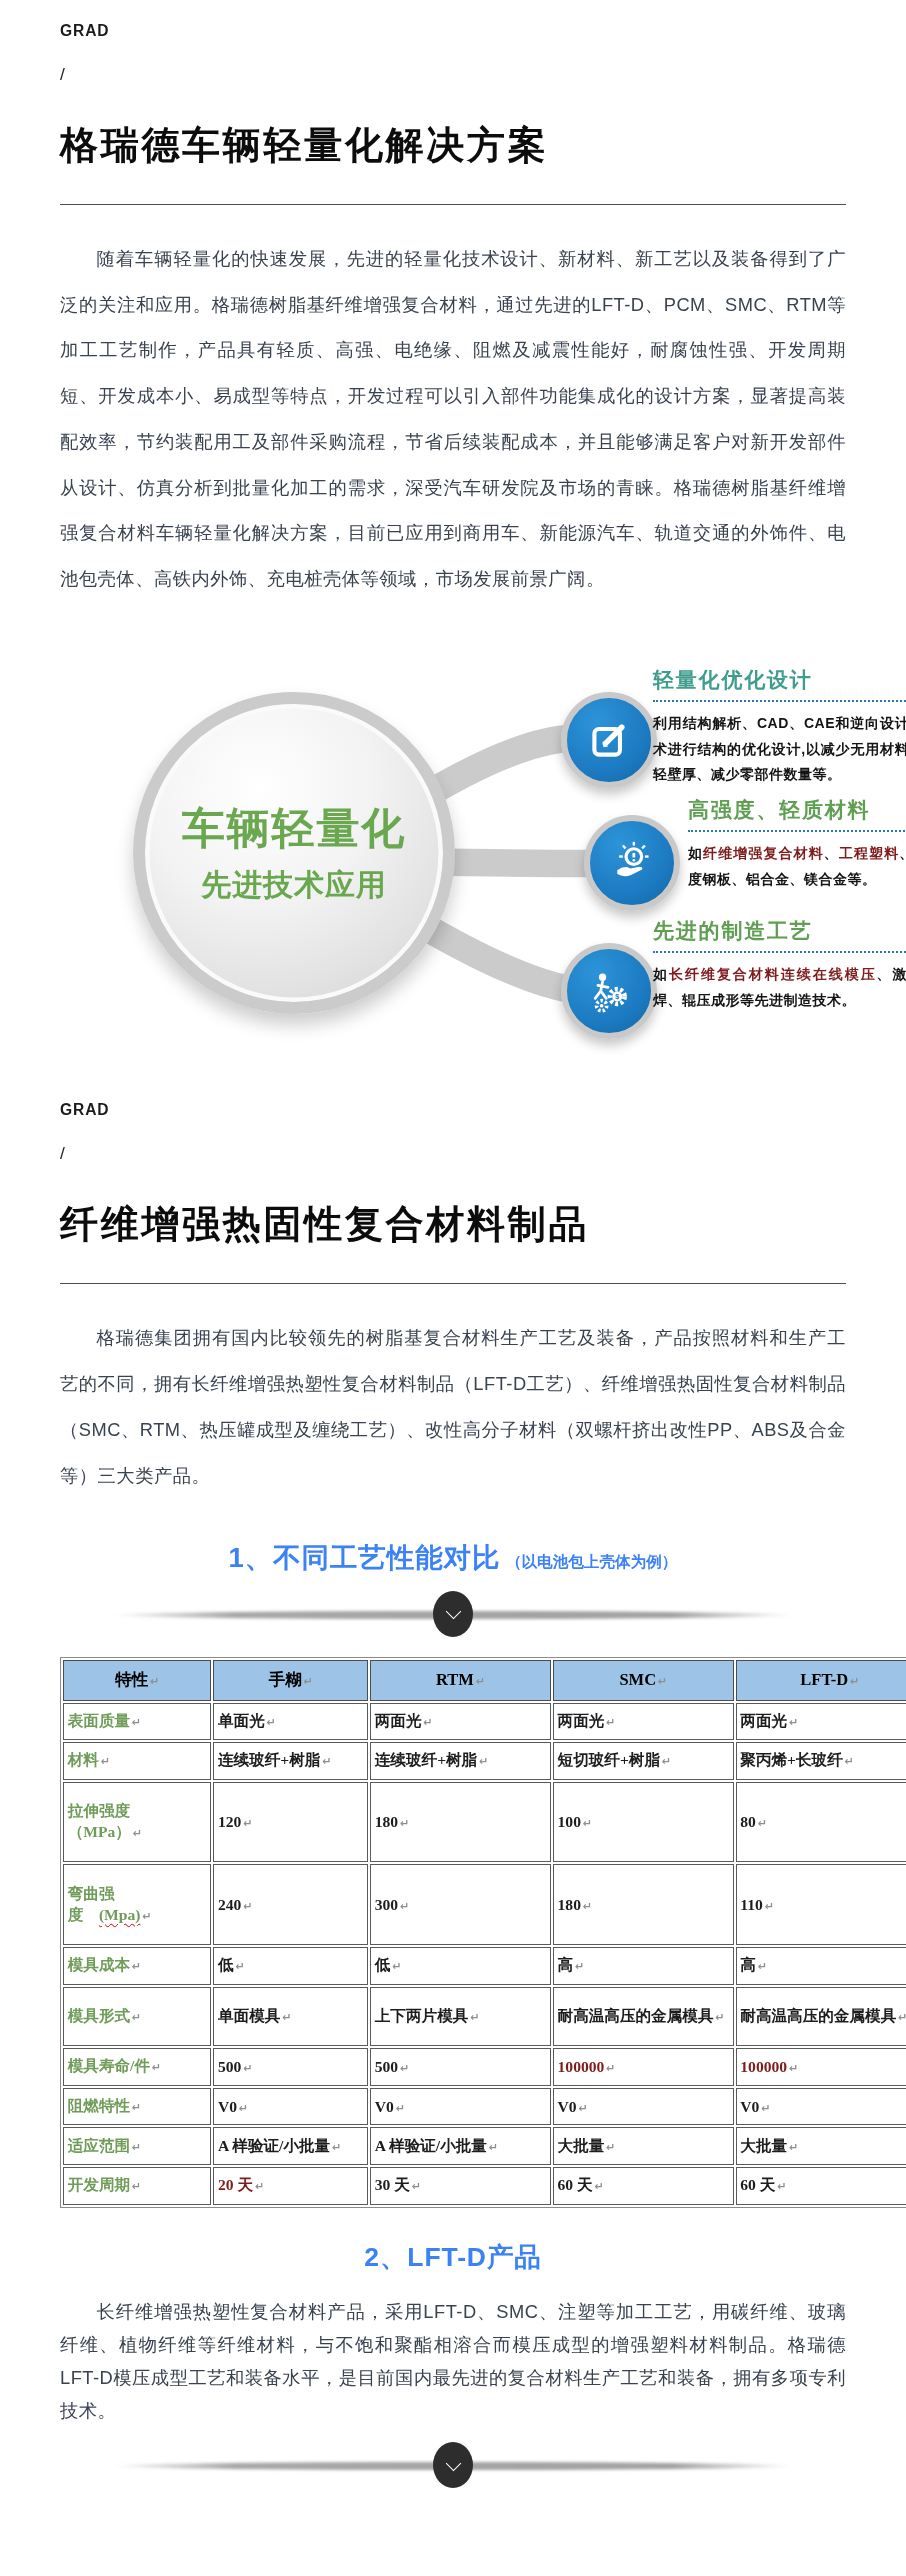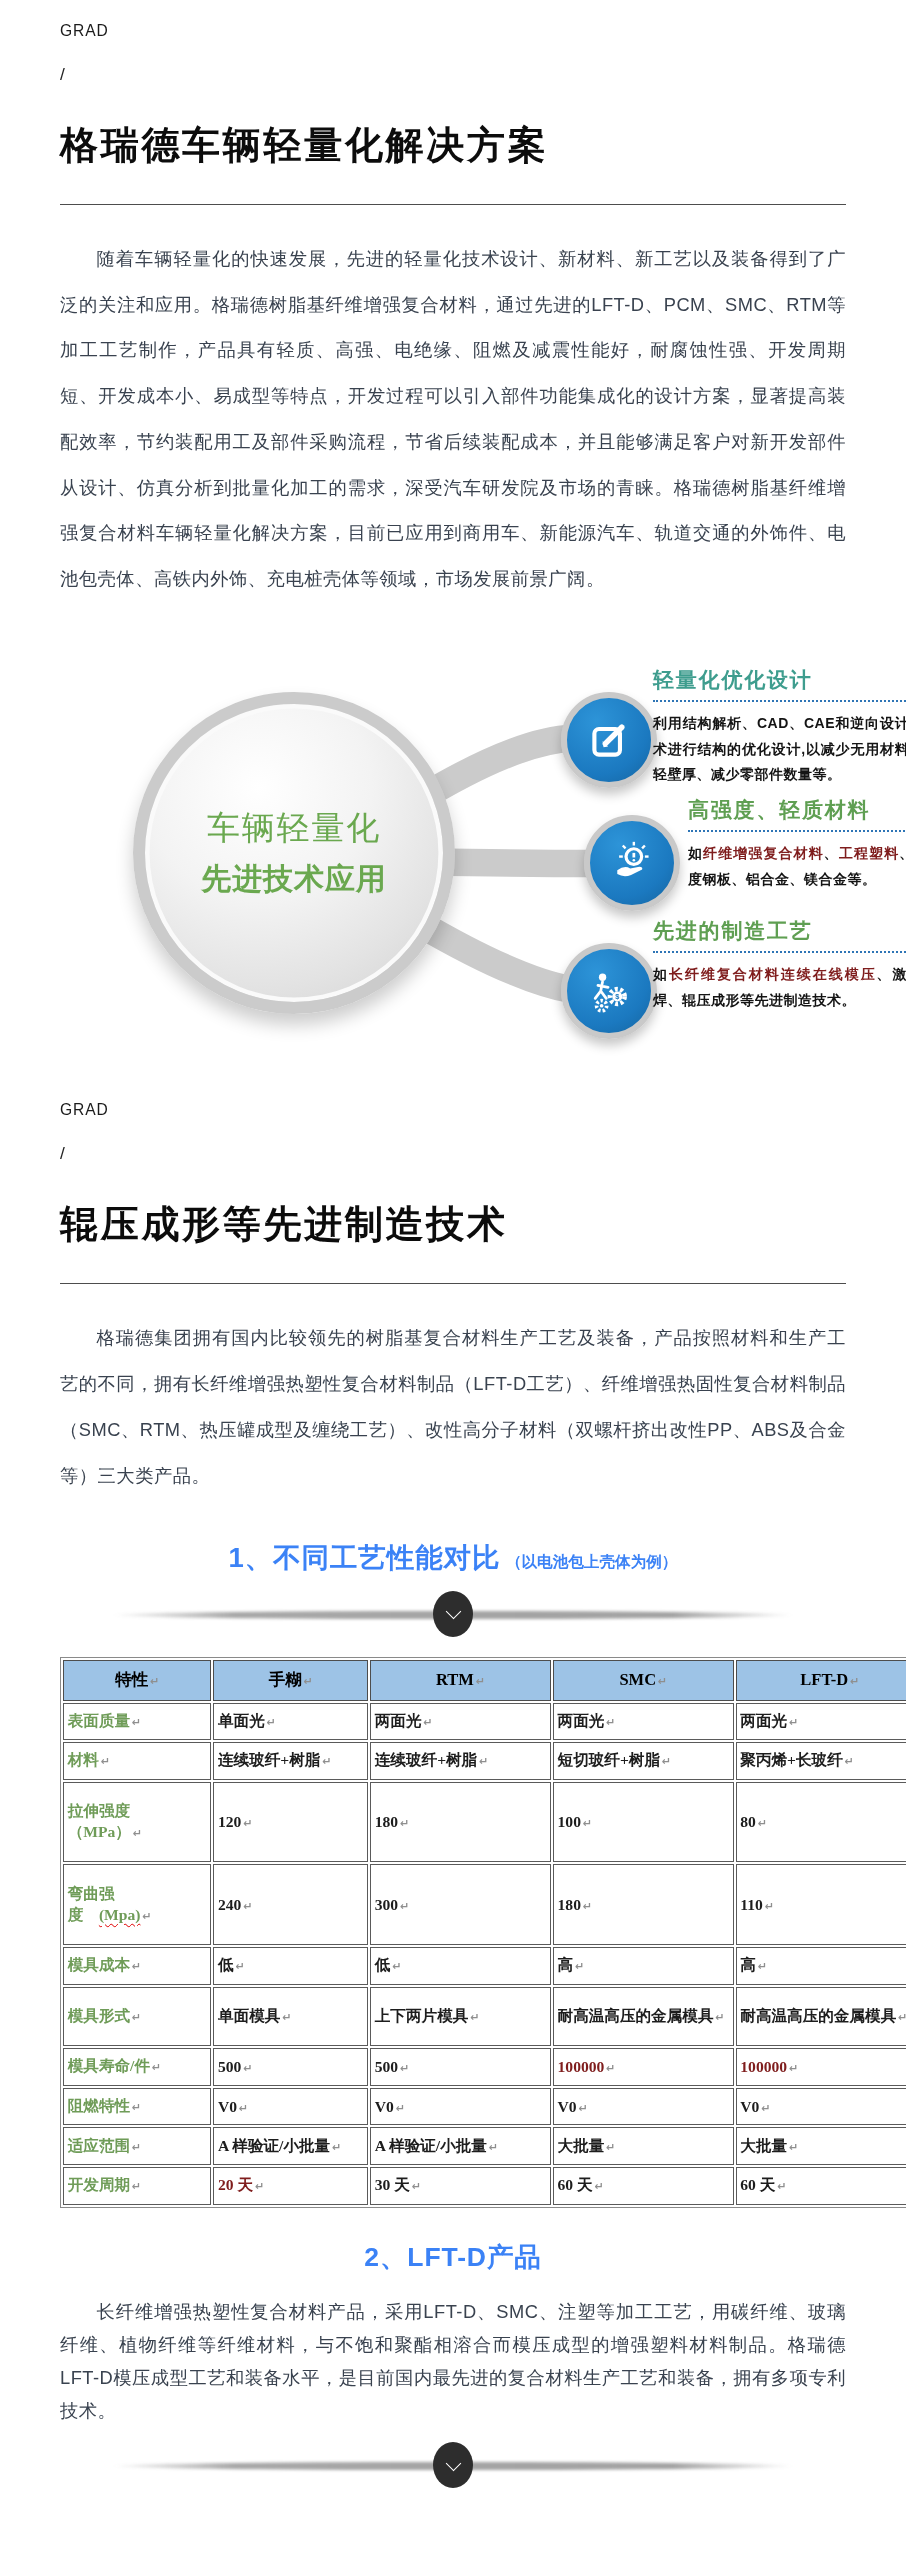--- a/index.html
+++ b/index.html
@@ -2,42 +2,42 @@
 <html lang="zh" style="font-size:14.6px"><head>
 <meta charset="utf-8">
 <style>
   html,body{margin:0;padding:0;}
   body{
     width:906px;height:2576px;overflow:hidden;position:relative;
     background:#ffffff;color:#111;
     font-family:"Liberation Sans", sans-serif;
   }
   .container{padding:0 60px;}
-  .brand{font-size:15.6px;font-weight:400;letter-spacing:0.9px;color:#1b1b1b;padding-top:22px;}
+  .brand{font-size:15.6px;font-weight:700;letter-spacing:0.9px;color:#1b1b1b;padding-top:22px;}
   .brand2{padding-top:27.5px;}
   .slash{font-size:17.4px;color:#222;margin-top:24px;}
   .sec-title{font-size:38px;font-weight:700;color:#0c0c0c;letter-spacing:2.7px;margin:35px 0 0 0;}
   .rule{border:none;border-top:1.8px solid #4d4d4d;margin:33px 0 0 0;}
   .body-text{
     font-size:18.3px;line-height:2.5;color:#39424f;text-align:justify;
     text-indent:2em;margin:31px 0 0 0;letter-spacing:0.5px;
   }
   .body-text.tight{line-height:1.82;margin-top:20px;}
 
   
   .diagram{position:relative;height:430px;margin-top:42px;}
   .arms{position:absolute;left:0;top:0;}
   .big-circle{
     position:absolute;left:73px;top:48px;width:298px;height:298px;border-radius:50%;
     border:12px solid #cbcbcb;
     background:radial-gradient(circle at 38% 28%, #ffffff 0%, #f3f3f3 40%, #e3e3e3 70%, #d0d0d0 100%);
     box-shadow:0 11px 18.3px rgba(0,0,0,0.20), inset 0 0 0 4.6px #fafafa;
     display:flex;flex-direction:column;align-items:center;justify-content:center;
   }
-  .big-circle .c1{font-size:33px;font-weight:400;color:#6aa84f;letter-spacing:1.8px;}
+  .big-circle .c1{font-size:43px;font-weight:700;color:#6aa84f;letter-spacing:1.8px;}
   .big-circle .c2{font-size:30px;font-weight:700;color:#6aa84f;letter-spacing:0.9px;margin-top:7.3px;}
   .icon-circle{
     position:absolute;width:84px;height:84px;border-radius:50%;
     border:6.4px solid #c9c9c9;
     background:radial-gradient(circle at 35% 28%, #2d94d8 0%, #1b79c0 65%, #15649f 100%);
     box-shadow:0 6.4px 11px rgba(0,0,0,0.22);
     display:flex;align-items:center;justify-content:center;
   }
   .ic-0{left:501px;top:48px;}
   .ic-1{left:524px;top:171px;}
@@ -166,21 +166,21 @@
         <div class="diag-item item-2">
           <div class="diag-title t2">先进的制造工艺</div>
           <div class="leader"></div>
           <div class="diag-desc"><span>如</span><span class="red">长纤维复合材料连续在线模压</span><span>、激光拼焊、辊压成形等先进制造技术。</span></div>
         </div>
       </div>
   </div>
 
   <div class="brand brand2">GRAD</div>
   <div class="slash">/</div>
-  <h1 class="sec-title">辊压成形等先进制造技术</h1>
+  <h1 class="sec-title">纤维增强热固性复合材料制品</h1>
   <hr class="rule">
   <p class="body-text">格瑞德集团拥有国内比较领先的树脂基复合材料生产工艺及装备，产品按照材料和生产工艺的不同，拥有长纤维增强热塑性复合材料制品（LFT-D工艺）、纤维增强热固性复合材料制品（SMC、RTM、热压罐成型及缠绕工艺）、改性高分子材料（双螺杆挤出改性PP、ABS及合金等）三大类产品。</p>
 
   <div class="num-heading">
     <span>1、不同工艺性能对比</span><span class="note">（以电池包上壳体为例）</span>
   </div>
 
   <div class="divider">
     <div class="band"></div>
     <div class="knob">

